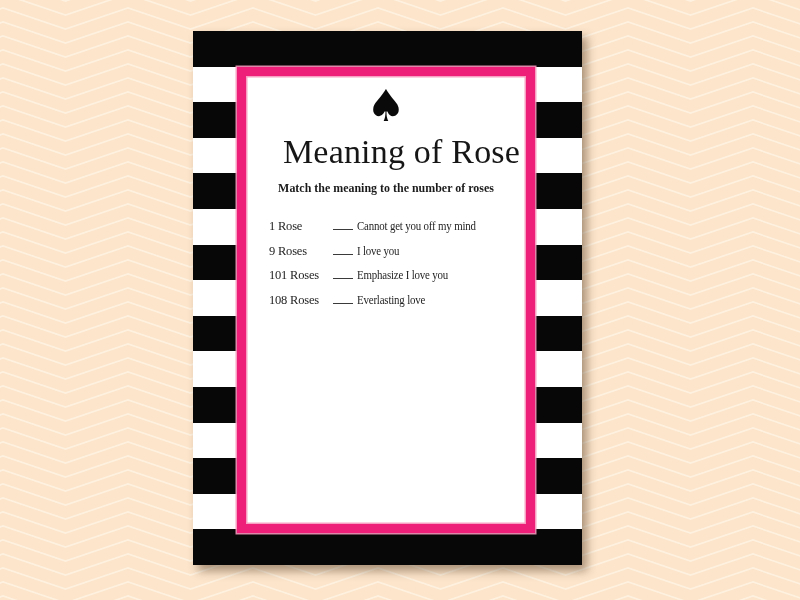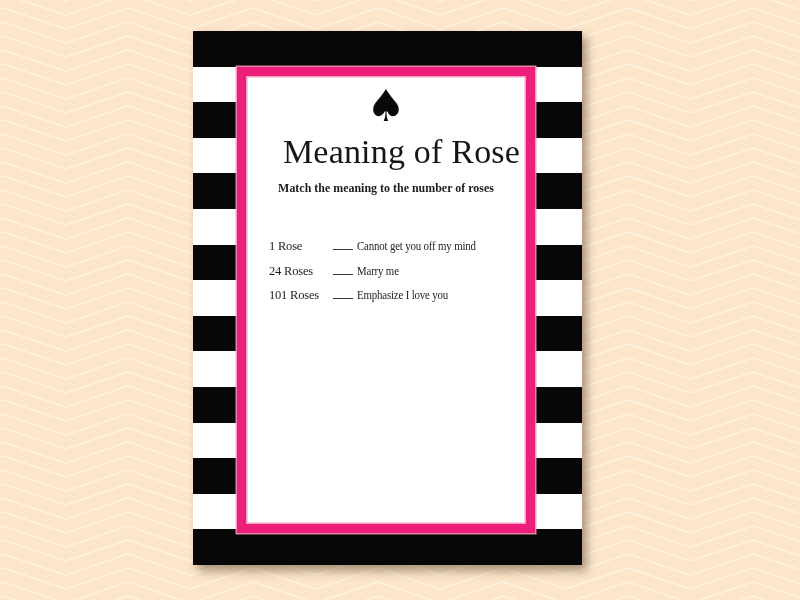--- a/index.html
+++ b/index.html
@@ -34,21 +34,21 @@
   .title{
     position:absolute;left:0;right:0;top:57px;margin:0;
     text-align:center;font-size:34px;line-height:38px;font-weight:400;
     color:#161616;letter-spacing:0.2px;padding-left:31px;
   }
   .subtitle{
     position:absolute;left:0;right:0;top:104px;
     text-align:center;font-size:13px;font-weight:700;color:#1b1b1b;
     transform:scaleX(0.92);
   }
-  .rows{position:absolute;left:23px;top:138px;right:2px;margin-top:20px;}
+  .rows{position:absolute;left:23px;top:138px;right:2px;}
   .row{height:24.5px;line-height:24.5px;white-space:nowrap;font-size:12.5px;color:#1e1e1e;letter-spacing:-0.2px;}
   .count{display:inline-block;width:64px;}
   .blank{
     display:inline-block;width:20px;height:11px;
     border-bottom:1.2px solid #3a3a3a;margin-right:4px;
   }
   .meaning{display:inline-block;transform:scaleX(0.87);transform-origin:0 50%;}
 </style>
 </head>
 <body>
@@ -130,30 +130,33 @@
       <div class="spade">♠</div>
       <h1 class="title">Meaning of Rose</h1>
       <div class="subtitle">Match the meaning to the number of roses</div>
       <div class="rows">
   <div class="row">
     <span class="count">1 Rose</span><span class="blank"></span><span class="meaning">Cannot get you off my mind</span>
   </div>
 
 
 
+  <div class="row">
+    <span class="count">9 Roses</span><span class="blank"></span><span class="meaning">I love you</span>
+  </div>
 
 
-  <div class="row">
-    <span class="count">24 Roses</span><span class="blank"></span><span class="meaning">Marry me</span>
-  </div>
 
 
 
   <div class="row">
     <span class="count">101 Roses</span><span class="blank"></span><span class="meaning">Emphasize I love you</span>
   </div>
 
+  <div class="row">
+    <span class="count">108 Roses</span><span class="blank"></span><span class="meaning">Everlasting love</span>
+  </div>
 
 
 </div>
     </div>
   </div>
 </div>
 
 </body></html>

